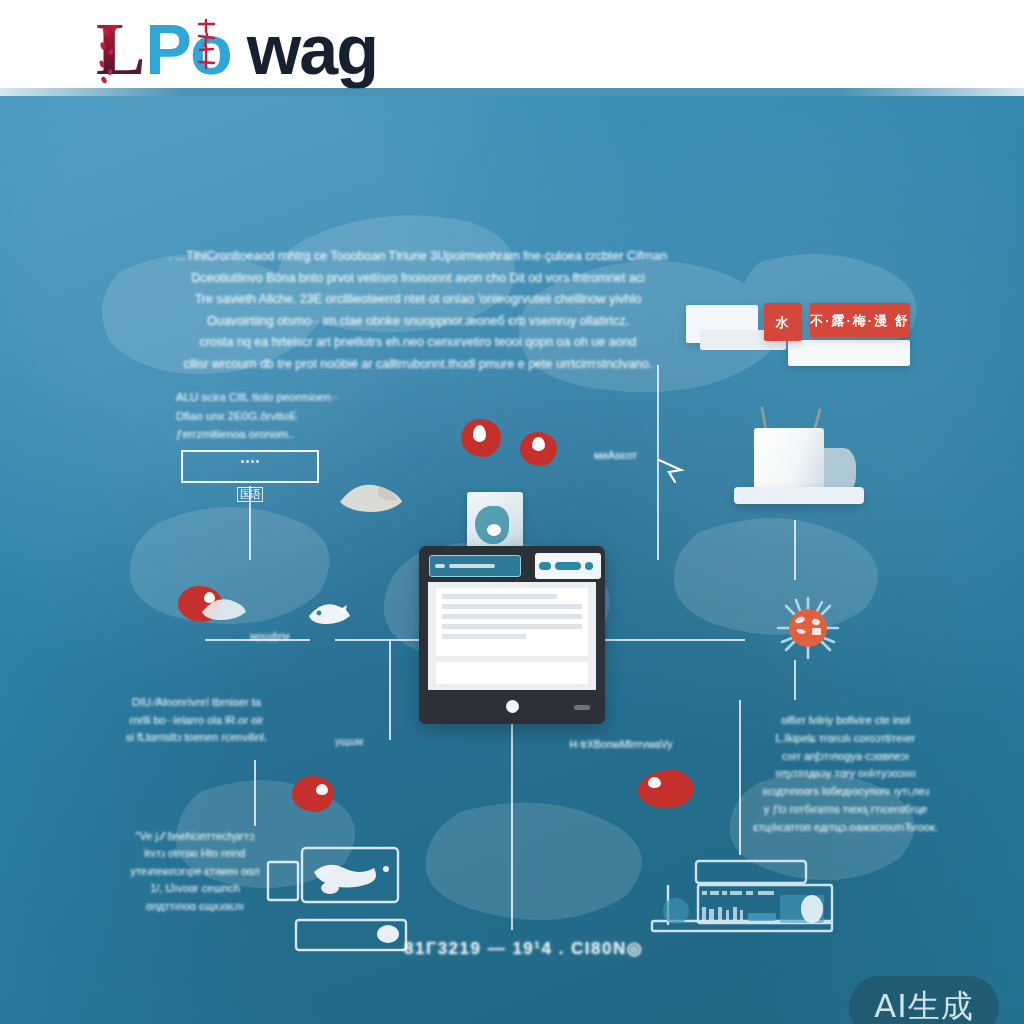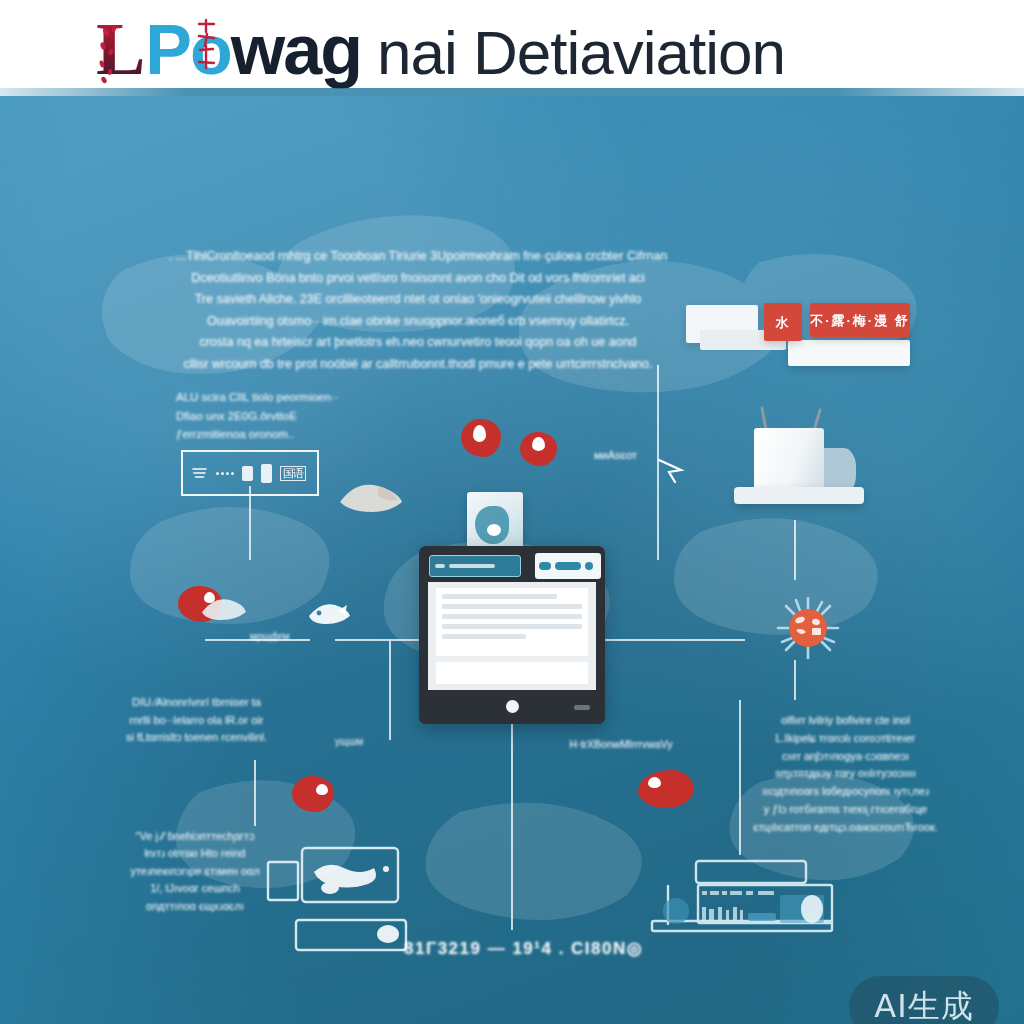--- a/index.html
+++ b/index.html
@@ -28,20 +28,21 @@
   }
   .t-po{
     font-family:"Liberation Sans",sans-serif;
     font-size:70px;font-weight:bold;line-height:1;color:#2fa8d8;
     letter-spacing:-2px;margin-left:2px;
   }
   .t-wag{
     font-family:"Liberation Sans",sans-serif;
     font-size:70px;font-weight:bold;line-height:1;color:#16202e;
     letter-spacing:-2px;
+    margin-left:16px;
   }
   .t-rest{
     font-family:"Liberation Sans",sans-serif;
     font-size:62px;font-weight:normal;line-height:1;color:#1d2733;
     letter-spacing:-1px;margin-left:16px;
   }
   .deco{position:absolute;pointer-events:none;}
   .deco-dots{left:98px;top:26px;width:34px;height:60px;}
   .deco-ko{left:196px;top:18px;width:22px;height:52px;}
   .header-rule{
@@ -119,24 +120,25 @@
     left:335px;top:735px;width:70px;
     font-size:10px;line-height:1.3;opacity:.8;
   }
   .footer-txt{
     left:404px;top:938px;width:290px;
     font-size:17px;font-weight:bold;letter-spacing:1.5px;opacity:.92;
   }
 
   
   .iconbox{
-    position:absolute;left:181px;top:450px;width:138px;height:46px;
+    position:absolute;left:181px;top:450px;width:138px;height:33px;
     border:2px solid rgba(255,255,255,.92);
     display:flex;align-items:center;gap:8px;padding:0 8px;
     box-sizing:border-box;
+    flex-direction:column;
   }
   .ib-stack{width:17px;height:15px;opacity:.95;}
   .ib-dots{display:flex;gap:2px;align-items:center;}
   .ib-dots i{display:block;width:3px;height:3px;background:rgba(255,255,255,.9);border-radius:50%;}
   .ib-chip{width:11px;height:15px;background:rgba(255,255,255,.88);border-radius:2px;}
   .ib-chip.tall{height:19px;}
   .ib-cjk{
     font-size:11px;color:#ffffff;border:1px solid rgba(255,255,255,.85);
     padding:1px 2px;letter-spacing:-1px;line-height:1;
   }
@@ -276,21 +278,20 @@
       <path d="M460 720 q90 -24 156 14 q46 28 10 70 q-58 36 -136 18 q-70 -16 -64 -56 q4 -28 34 -46z"></path>
       <path d="M760 690 q76 -22 132 12 q40 26 8 64 q-52 34 -118 16 q-58 -16 -52 -52 q4 -26 30 -40z"></path>
     </g>
   </svg>
 
   <div class="header">
     <div class="header-inner">
       <span class="t-l">L</span>
       <span class="t-po">Po</span>
       <span class="t-wag">wag</span>
-      <span class="t-rest">nai Detiaviation</span>
     </div>
 
     <svg class="deco deco-dots" viewBox="0 0 34 60">
       <g fill="#c2203a">
         <ellipse cx="8" cy="6" rx="2.5" ry="4" transform="rotate(-25 8 6)"></ellipse>
         <ellipse cx="16" cy="3" rx="2" ry="3.4" transform="rotate(18 16 3)"></ellipse>
         <ellipse cx="5" cy="20" rx="2.4" ry="3.8" transform="rotate(-15 5 20)"></ellipse>
         <ellipse cx="13" cy="26" rx="2" ry="3.2" transform="rotate(30 13 26)"></ellipse>
         <ellipse cx="4" cy="38" rx="2.2" ry="3.6" transform="rotate(-20 4 38)"></ellipse>
         <ellipse cx="12" cy="46" rx="2" ry="3" transform="rotate(10 12 46)"></ellipse>

